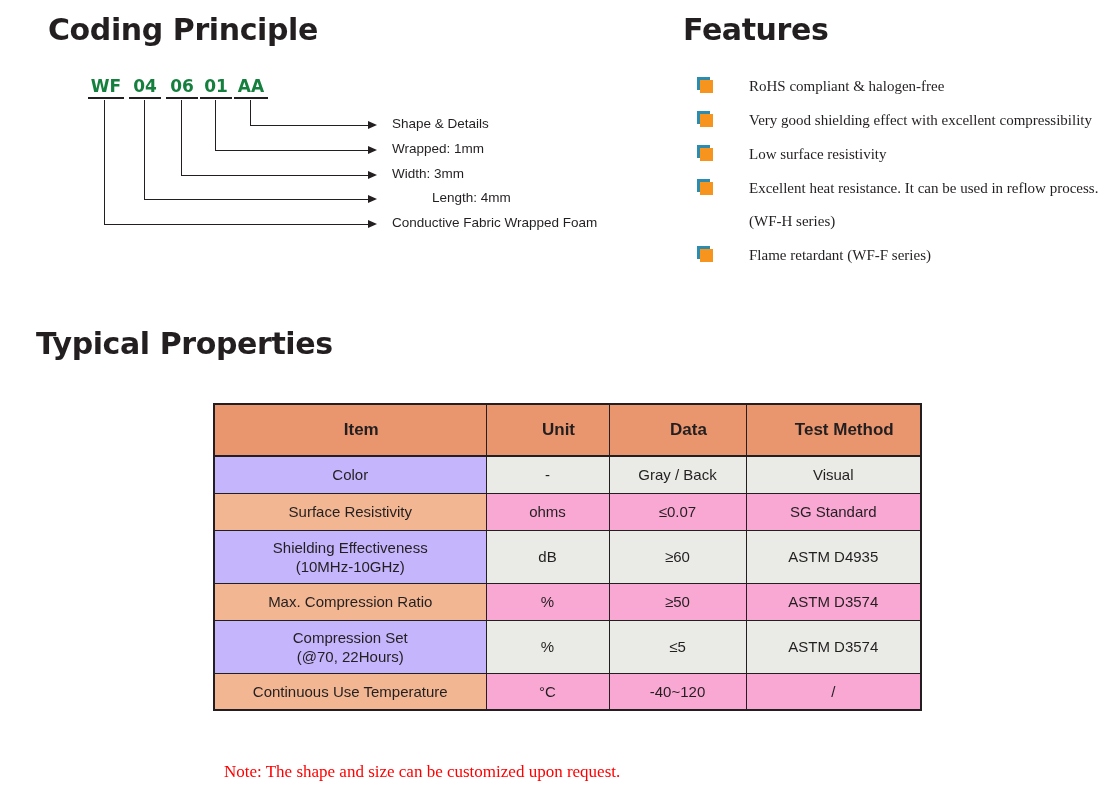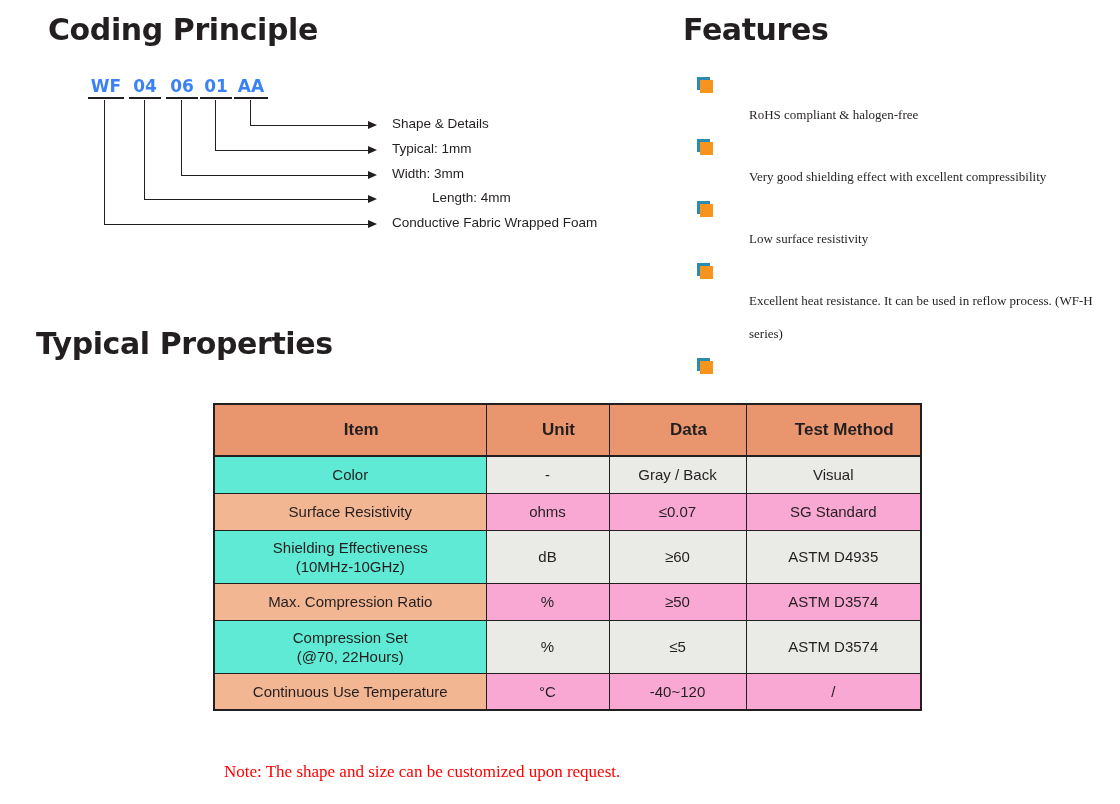--- a/index.html
+++ b/index.html
@@ -34,21 +34,21 @@
   #coding-diagram {
     position: absolute;
     left: 0; top: 60px;
     width: 680px; height: 185px;
   }
   .code-seg {
     position: absolute;
     font-family: "DejaVu Sans", sans-serif;
     font-weight: bold;
     font-size: 17px;
-    color: #3b82f6;
+    color: #15803d;
     text-align: center;
     white-space: nowrap;
     border-bottom: 2px solid #231f20;
     padding-bottom: 1px;
   }
   .lead-v {
     position: absolute;
     width: 0;
     border-left: 1.6px solid #231f20;
   }
@@ -99,24 +99,23 @@
   }
   .feature-bullet::after {
     content: "";
     position: absolute;
     left: 2.5px; top: 2.5px;
     width: 13px; height: 13px;
     background: #f7941e;
   }
   .feature-text {
     font-family: "Liberation Serif", serif;
-    font-size: 13px;
+    font-size: 15px;
     line-height: 33px;
     color: #231f20;
-    margin-top: 28px;
   }
 
   
   #properties-table {
     position: absolute;
     left: 213px; top: 403px;
     width: 707px;
     border-collapse: collapse;
     table-layout: fixed;
     border: 2.5px solid #231f20;
@@ -141,21 +140,21 @@
     font-weight: bold;
     font-size: 17px;
     background: #e9956e;
     border-bottom-width: 2.5px;
     padding-left: 26px;
   }
   tbody tr { height: 37px; }
   tbody tr.tall { height: 53px; }
 
   td.item-dark  { background: #f2b693; }
-  td.item-light { background: #5eead4; }
+  td.item-light { background: #c4b5fd; }
   td.val-dark   { background: #f9a8d4; }
   td.val-light  { background: #eaebe7; }
 
   .cell-lines { line-height: 19px; }
 
   
   #table-note {
     position: absolute;
     left: 224px; top: 762px;
     font-family: "Liberation Serif", serif;
@@ -180,21 +179,21 @@
   <div class="code-seg" style="left:234px; top:16px; width:34px;">AA</div>
 
   <div class="lead-v" style="left:250px; top:40px; height:25px;"></div>
   <div class="lead-h" style="left:250px; top:65px; width:122px;"></div>
   <div class="lead-arrow" style="left:368px; top:60.5px;"></div>
   <div class="lead-label" style="left:392px; top:56px;">Shape &amp; Details</div>
 
   <div class="lead-v" style="left:215px; top:40px; height:50px;"></div>
   <div class="lead-h" style="left:215px; top:90px; width:157px;"></div>
   <div class="lead-arrow" style="left:368px; top:85.5px;"></div>
-  <div class="lead-label" style="left:392px; top:81px;">Typical: 1mm</div>
+  <div class="lead-label" style="left:392px; top:81px;">Wrapped: 1mm</div>
 
   <div class="lead-v" style="left:181px; top:40px; height:75px;"></div>
   <div class="lead-h" style="left:181px; top:115px; width:191px;"></div>
   <div class="lead-arrow" style="left:368px; top:110.5px;"></div>
   <div class="lead-label" style="left:392px; top:106px;">Width: 3mm</div>
 
   <div class="lead-v" style="left:144px; top:40px; height:99px;"></div>
   <div class="lead-h" style="left:144px; top:139px; width:228px;"></div>
   <div class="lead-arrow" style="left:368px; top:134.5px;"></div>
   <div class="lead-label" style="left:392px; top:130px;margin-left:40px;">Length: 4mm</div>
@@ -217,20 +216,21 @@
   <div class="feature-row">
     <span class="feature-bullet"></span>
     <span class="feature-text">Low surface resistivity</span>
   </div>
   <div class="feature-row">
     <span class="feature-bullet"></span>
     <span class="feature-text">Excellent heat resistance. It can be used in reflow process. (WF-H series)</span>
   </div>
   <div class="feature-row">
     <span class="feature-bullet"></span>
+    <span class="feature-text">Flame retardant (WF-F series)</span>
   </div>
 </div>
 
 <table id="properties-table">
   <colgroup>
     <col class="c-item">
       <col class="c-unit">
       <col class="c-data">
       <col class="c-method">
   </colgroup>

